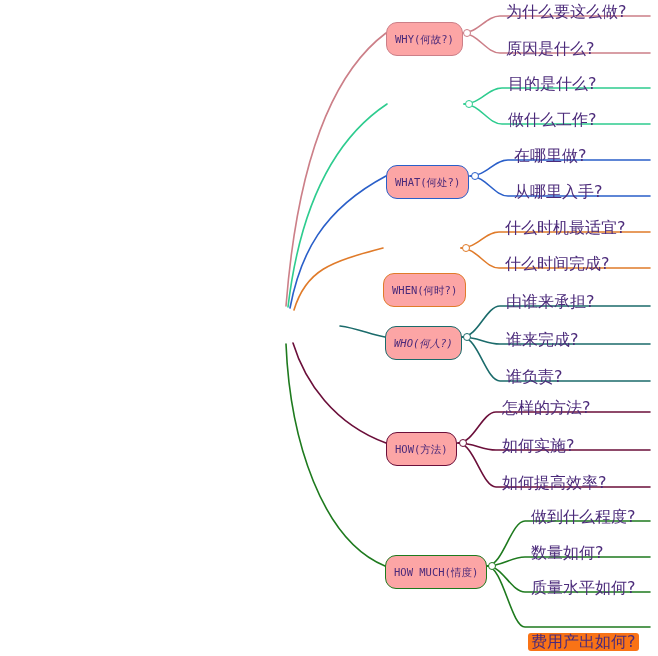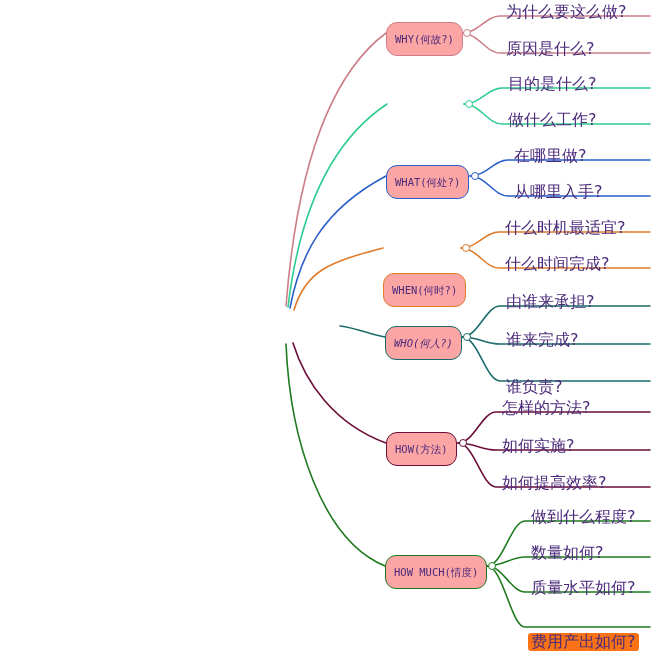--- a/index.html
+++ b/index.html
@@ -193,21 +193,21 @@
   <div class="leaf-label" style="left:505px; top:111px;">做什么工作?</div>
 
   <div class="leaf-label" style="left:511px; top:147px;">在哪里做?</div>
   <div class="leaf-label" style="left:511px; top:183px;">从哪里入手?</div>
 
   <div class="leaf-label" style="left:502px; top:219px;">什么时机最适宜?</div>
   <div class="leaf-label" style="left:502px; top:255px;">什么时间完成?</div>
 
   <div class="leaf-label" style="left:503px; top:293px;">由谁来承担?</div>
   <div class="leaf-label" style="left:503px; top:331px;">谁来完成?</div>
-  <div class="leaf-label" style="left:503px; top:378px;">谁负责?</div>
+  <div class="leaf-label" style="left:503px; top:368px;">谁负责?</div>
 
   <div class="leaf-label" style="left:499px; top:399px;">怎样的方法?</div>
   <div class="leaf-label" style="left:499px; top:437px;">如何实施?</div>
   <div class="leaf-label" style="left:499px; top:474px;">如何提高效率?</div>
 
   <div class="leaf-label" style="left:528px; top:508px;">做到什么程度?</div>
   <div class="leaf-label" style="left:528px; top:544px;">数量如何?</div>
   <div class="leaf-label" style="left:528px; top:579px;">质量水平如何?</div>
   <div class="leaf-label highlight" style="left:528px; top:613px;">费用产出如何?</div>
 

